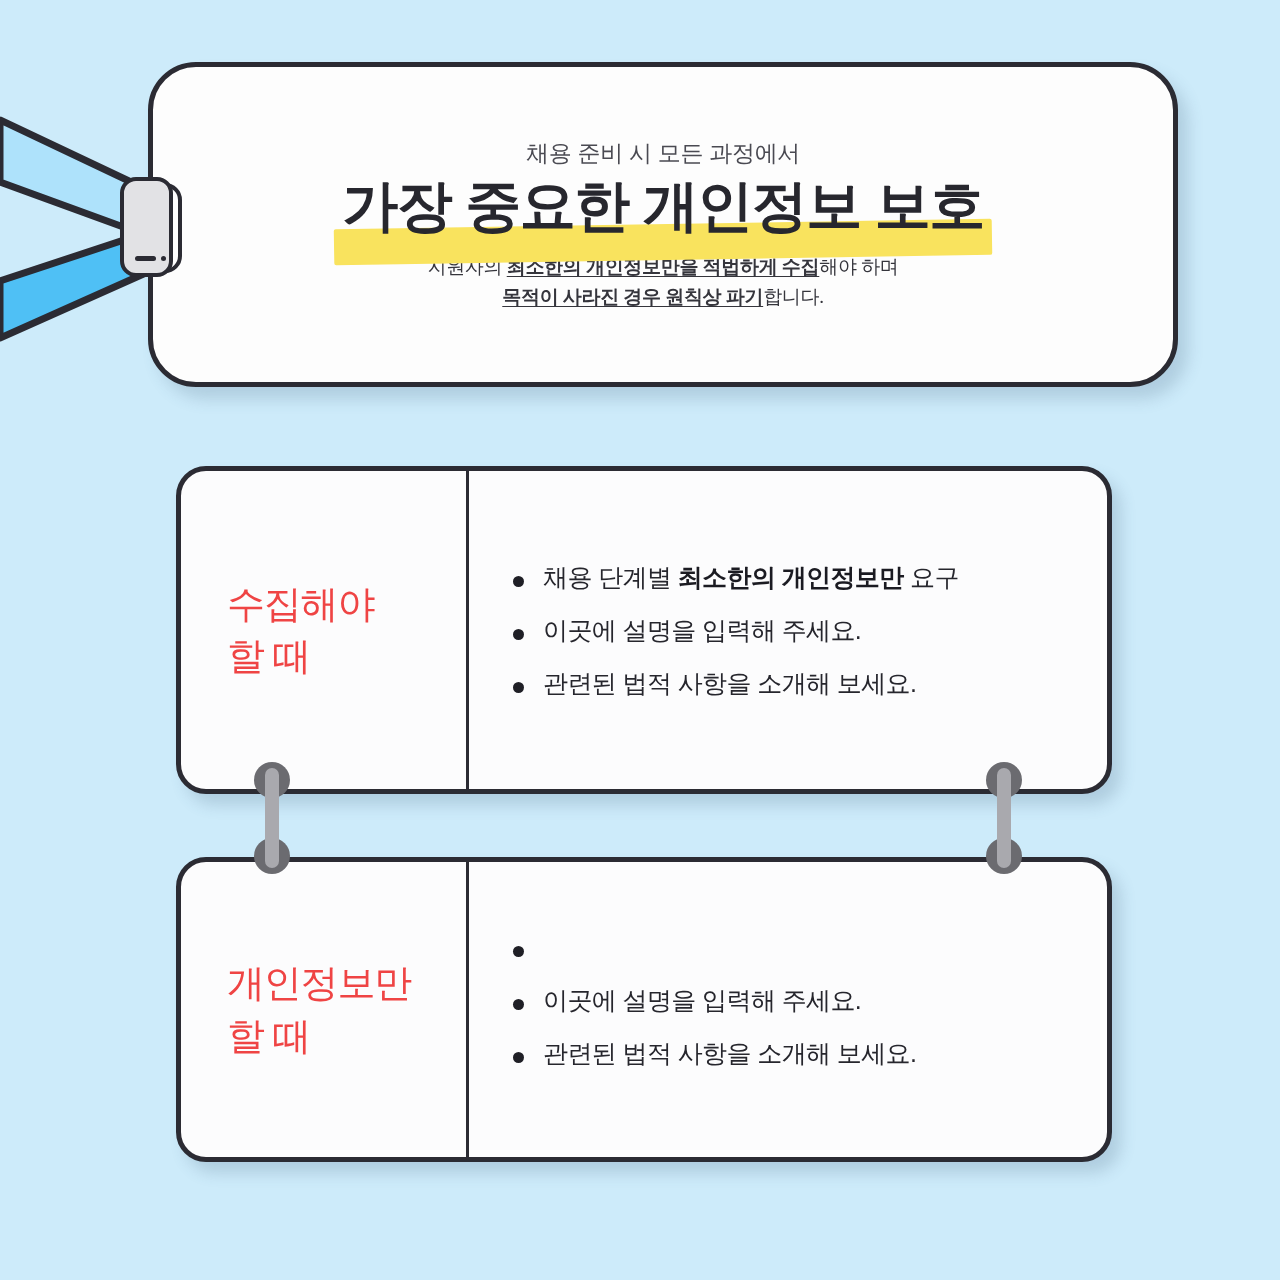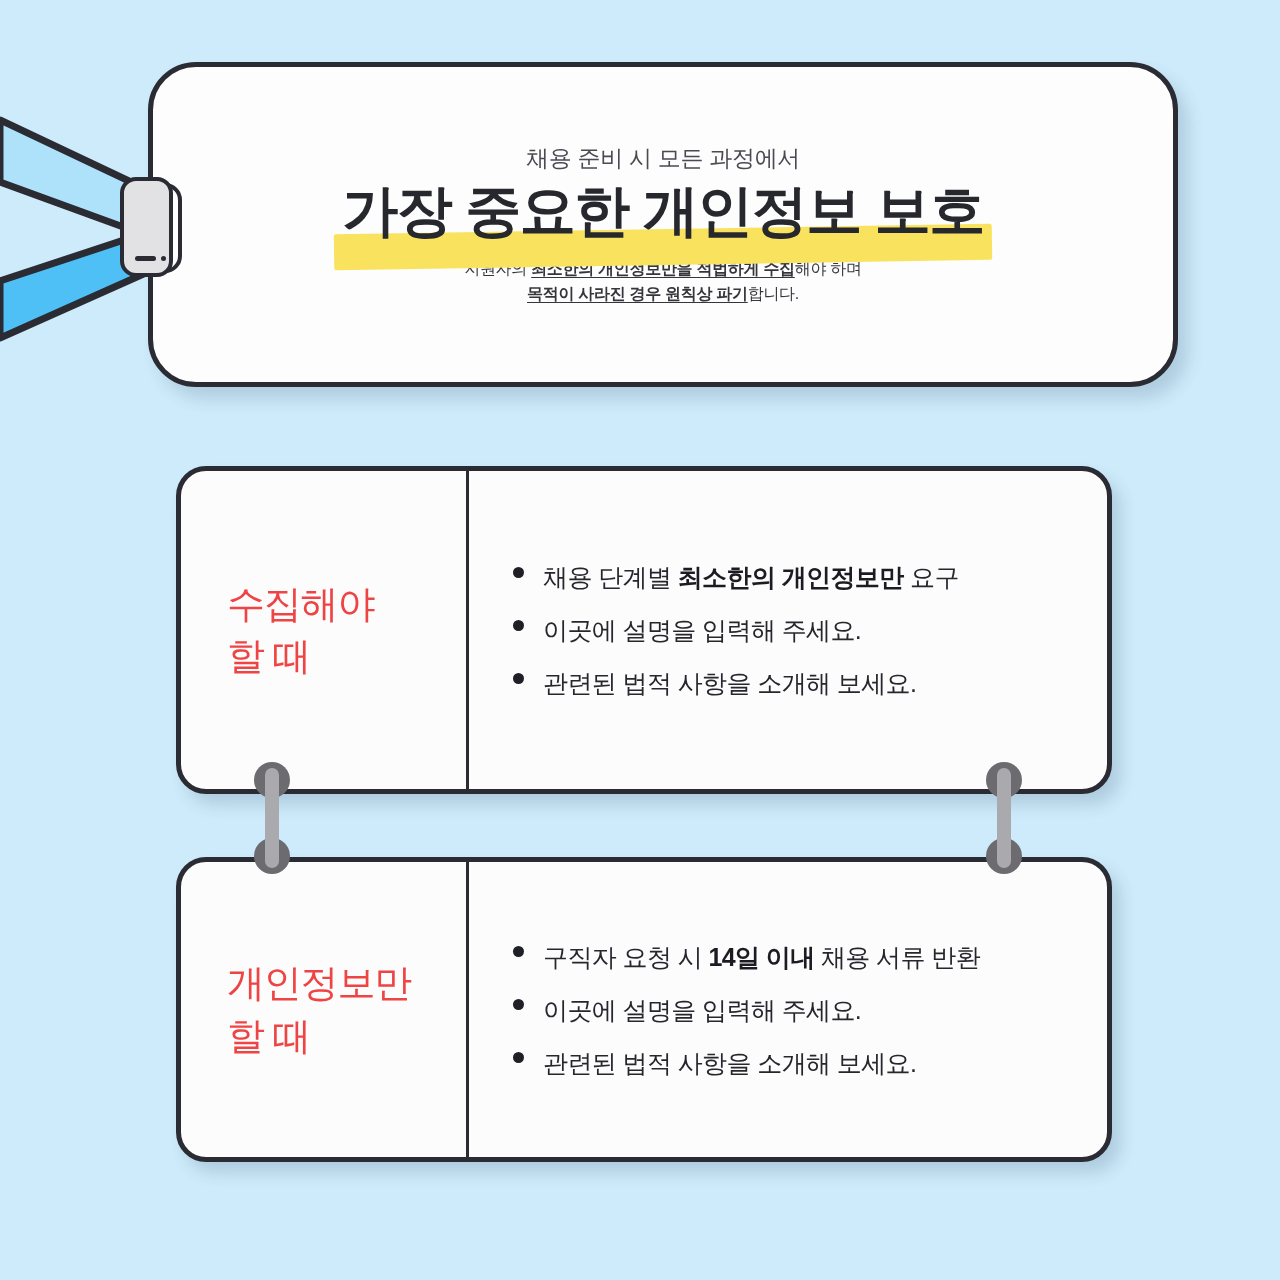--- a/index.html
+++ b/index.html
@@ -81,26 +81,27 @@
     z-index: 1;
     font-size: 56px;
     font-weight: bold;
     color: #27272e;
     letter-spacing: -1.5px;
     line-height: 1.02;
     white-space: nowrap;
   }
 
   .sub-line {
-    font-size: 16px;
+    font-size: 19px;
     color: #35353c;
     line-height: 1.55;
     text-align: left;
     letter-spacing: -0.3px;
     white-space: nowrap;
+    font-family: Liberation Serif, serif;
   }
   .sub-line .em {
     font-weight: bold;
     text-decoration: underline;
     text-underline-offset: 3px;
   }
 
   
   .device {
     position: absolute;
@@ -188,21 +189,21 @@
 
   .card-body {
     flex: 1 1 auto;
     display: flex;
     flex-direction: column;
     justify-content: center;
     padding: 0 34px 0 44px;
   }
   .bullet-row {
     display: flex;
-    align-items: center;
+    align-items: flex-end;
     margin: 0;
     padding: 11.5px 0;
   }
   .bullet-dot {
     flex: 0 0 auto;
     width: 11px;
     height: 11px;
     border-radius: 50%;
     background: #1f1f26;
     margin-right: 19px;
@@ -306,21 +307,20 @@
 
   <div class="card card-2">
     <div class="card-label">
       <div class="card-label-text">개인정보만
 할 때</div>
     </div>
     <div class="card-body">
 
       <div class="bullet-row">
         <span class="bullet-dot"></span>
-        <span class="bullet-text"><span>구직자 요청 시 </span><span class="b">14일 이내</span><span> 채용 서류 반환</span></span>
       </div>
 
 
       <div class="bullet-row">
         <span class="bullet-dot"></span>
         <span class="bullet-text"><span>이곳에 설명을 입력해 주세요.</span><span class="b"></span><span></span></span>
       </div>
 
       <div class="bullet-row">
         <span class="bullet-dot"></span>

